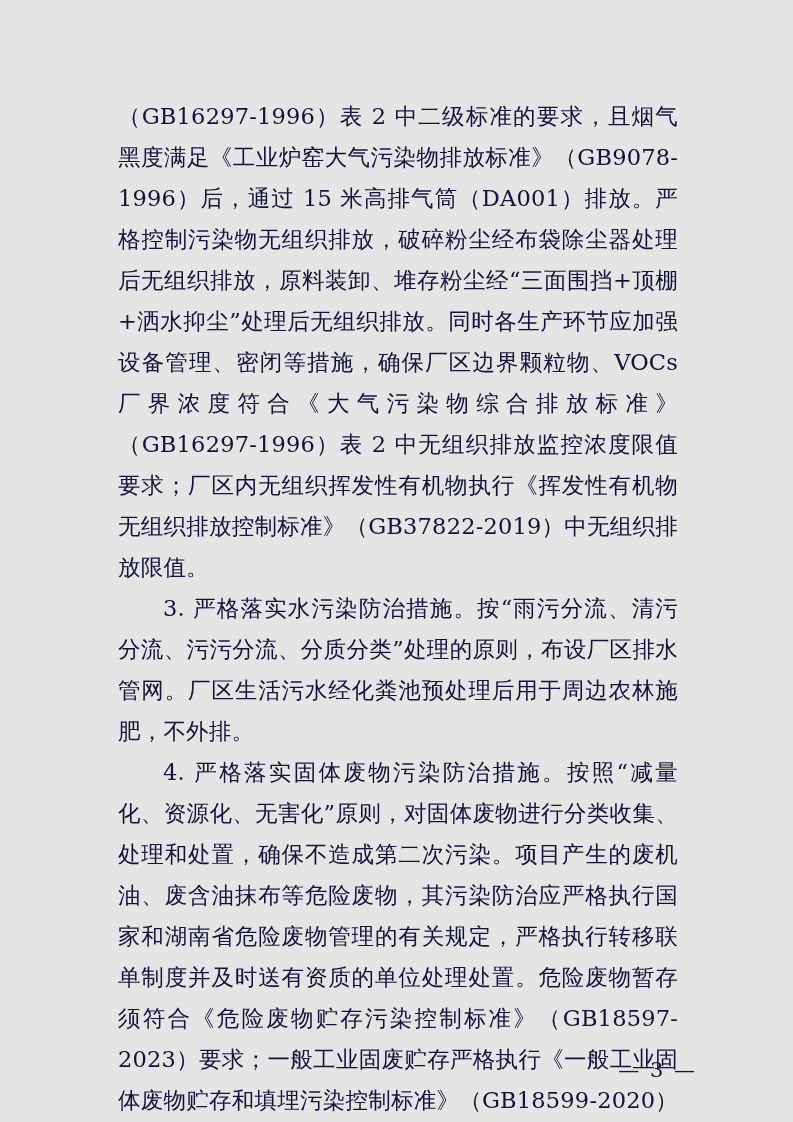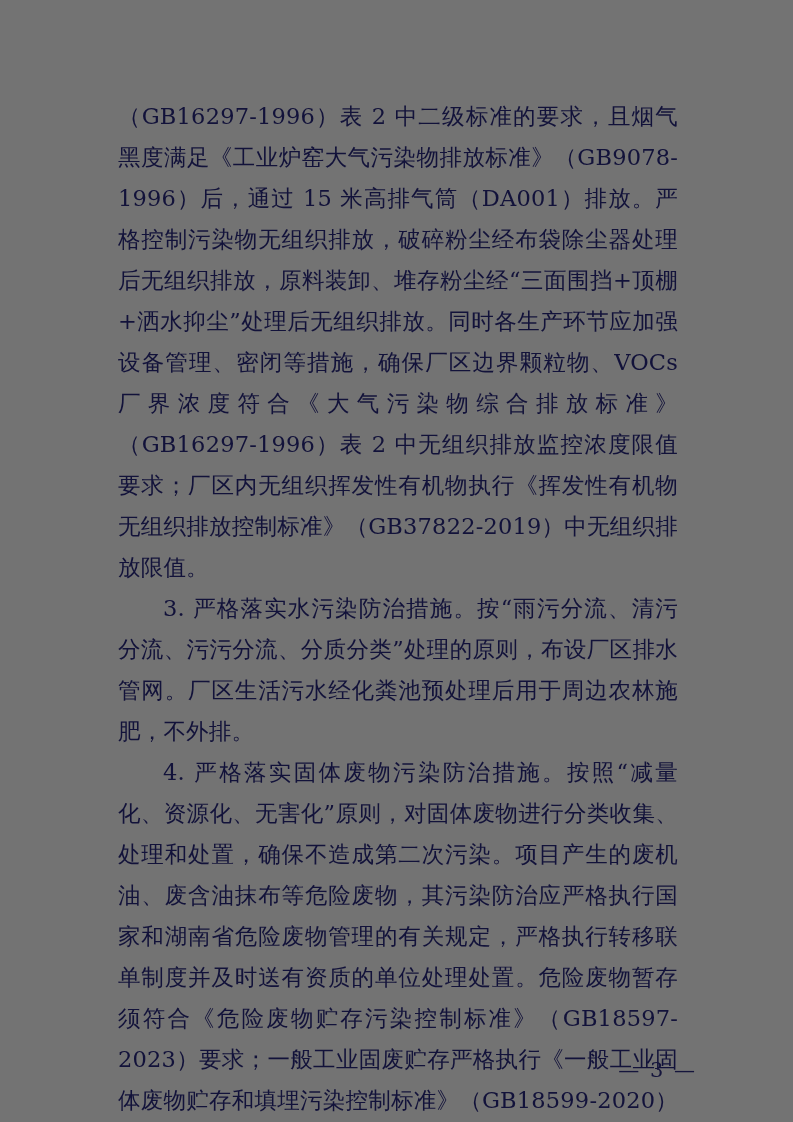--- a/index.html
+++ b/index.html
@@ -13,21 +13,21 @@
     font-family: "DejaVu Serif", "Liberation Serif", serif;
     position: relative;
     overflow: hidden;
   }
   .page {
     position: absolute;
     top: 0;
     left: 0;
     width: 793px;
     height: 1122px;
-    background: #737373;
+    background: #e5e5e5;
   }
   .content {
     position: absolute;
     left: 118px;
     top: 96px;
     width: 560px;
   }
   .para {
     font-size: 22.5px;
     line-height: 41px;

